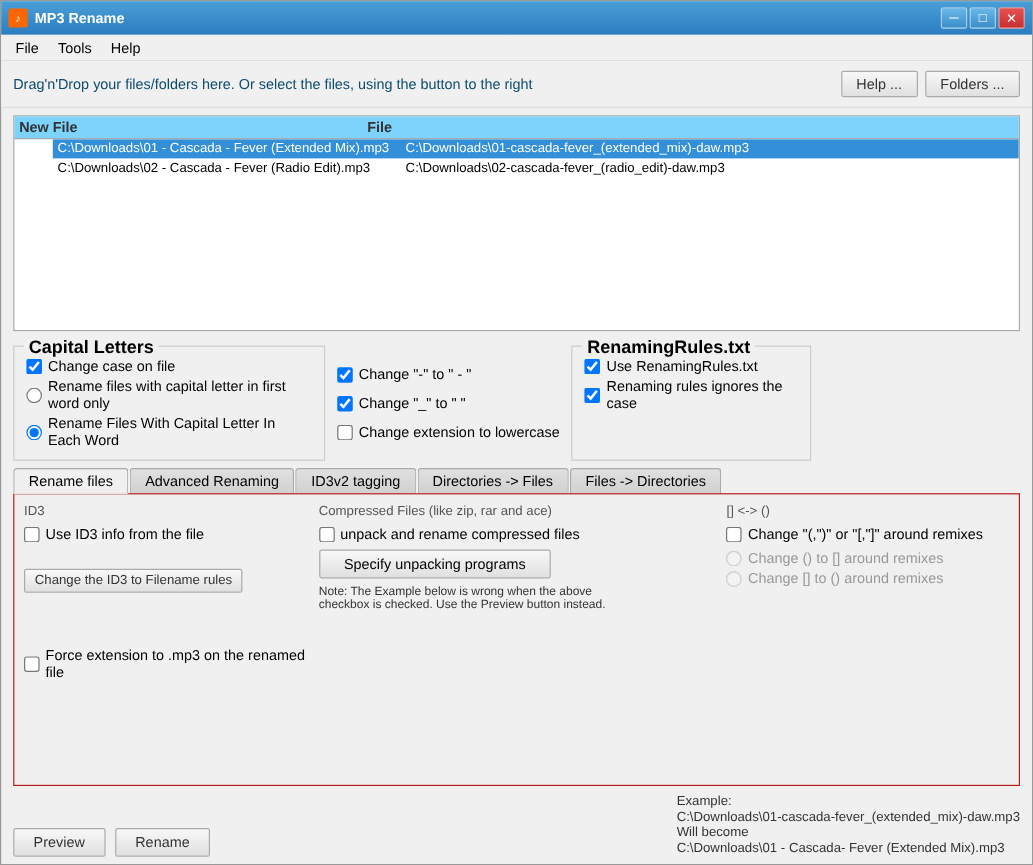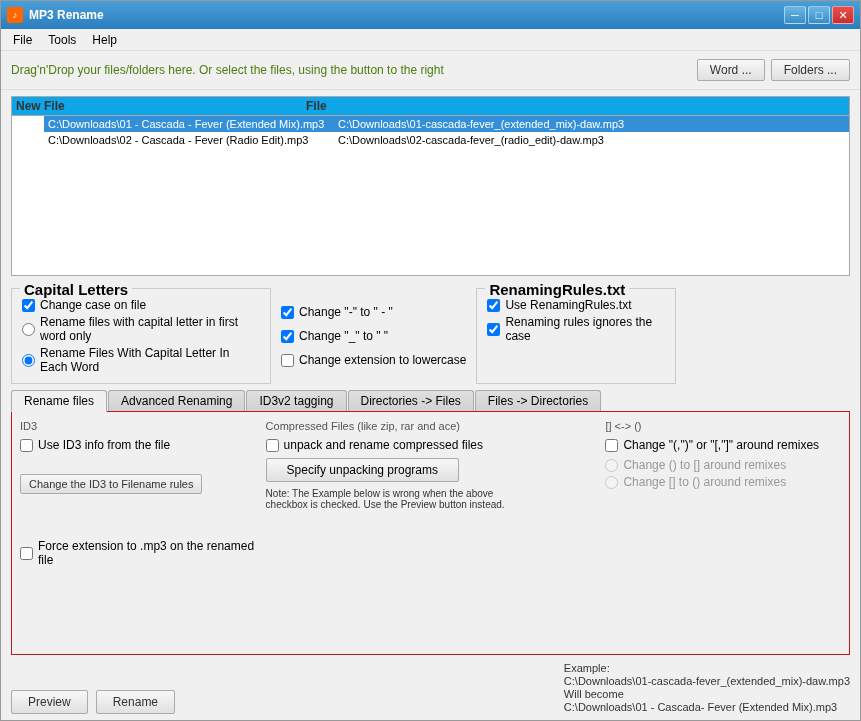--- a/index.html
+++ b/index.html
@@ -85,21 +85,21 @@
       background: #f0f0f0;
       padding: 8px 10px;
       display: flex;
       align-items: center;
       justify-content: space-between;
       border-bottom: 1px solid #ddd;
       flex-shrink: 0;
     }
     .drag-drop-text {
       font-size: 12px;
-      color: #4d7c0f;
+      color: #0c4a6e;
     }
     .drag-drop-buttons {
       display: flex;
       gap: 6px;
     }
     .btn {
       padding: 3px 12px;
       background: linear-gradient(to bottom, #f8f8f8, #e0e0e0);
       border: 1px solid #aaa;
       border-radius: 2px;
@@ -109,21 +109,21 @@
     }
     .file-list-section {
       background: white;
       margin: 6px 10px;
       border: 1px solid #aaa;
       flex-shrink: 0;
       height: 180px;
     }
     .file-list-header {
       display: flex;
-      background: #0ea5e9;
+      background: #7dd3fc;
       border-bottom: 1px solid #aaa;
       padding: 2px 4px;
       align-items: center;
     }
     .file-list-header-cell {
       font-size: 12px;
       font-weight: bold;
       color: #333;
     }
     .file-list-header-cell:first-child { width: 290px; }
@@ -291,21 +291,21 @@
 
   <div class="menu-bar">
     <div class="menu-item">File</div>
     <div class="menu-item">Tools</div>
     <div class="menu-item">Help</div>
   </div>
 
   <div class="drag-drop-bar">
     <span class="drag-drop-text">Drag'n'Drop your files/folders here. Or select the files, using the button to the right</span>
     <div class="drag-drop-buttons">
-      <button class="btn">Word ...</button>
+      <button class="btn">Help ...</button>
       <button class="btn">Folders ...</button>
     </div>
   </div>
 
   <div class="file-list-section">
     <div class="file-list-header">
       <div class="file-list-header-cell">New File</div>
       <div class="file-list-header-cell">File</div>
     </div>
     <div class="file-list-body">

